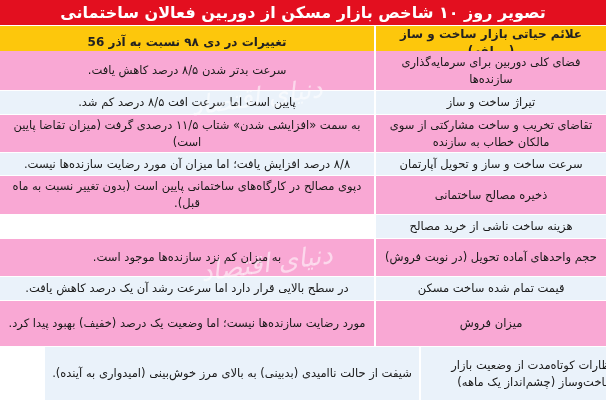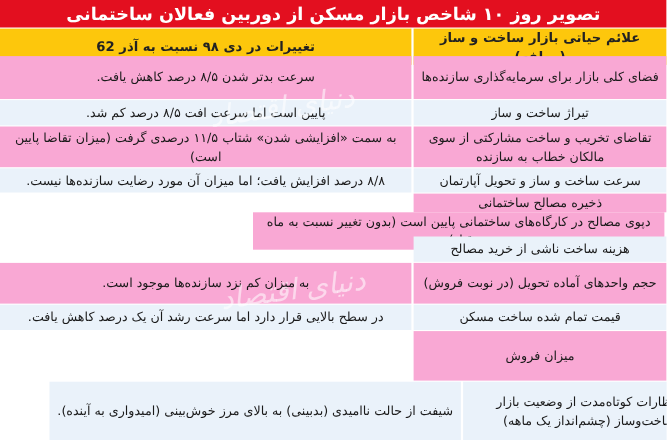--- a/index.html
+++ b/index.html
@@ -42,56 +42,57 @@
   }
 </style>
 </head>
 <body>
 
 <div class="table">
   <div class="title-bar">تصویر روز ۱۰ شاخص بازار مسکن از دوربین فعالان ساختمانی</div>
 
   <div class="row hdr" style="top:26px;height:33px;">
     <div class="cell metric">علائم حیاتی بازار ساخت و ساز (مولفه)</div>
-    <div class="cell change">تغییرات در دی ۹۸ نسبت به آذر 62</div>
+    <div class="cell change">تغییرات در دی ۹۸ نسبت به آذر 56</div>
   </div>
 
   <div class="row dark" style="top:51px;height:39px;">
-    <div class="cell metric">فضای کلی بازار برای سرمایه‌گذاری سازنده‌ها</div>
+    <div class="cell metric">فضای کلی دوربین برای سرمایه‌گذاری سازنده‌ها</div>
     <div class="cell change">سرعت بدتر شدن ۸/۵ درصد کاهش یافت.</div>
   </div>
   <div class="row pale" style="top:91px;height:23px;">
     <div class="cell metric">تیراژ ساخت و ساز</div>
     <div class="cell change">پایین است اما سرعت افت ۸/۵ درصد کم شد.</div>
   </div>
   <div class="row dark" style="top:115px;height:37px;">
     <div class="cell metric">تقاضای تخریب و ساخت مشارکتی از سوی مالکان خطاب به سازنده</div>
     <div class="cell change">به سمت «افزایشی شدن» شتاب ۱۱/۵ درصدی گرفت (میزان تقاضا پایین است)</div>
   </div>
   <div class="row pale" style="top:153px;height:22px;">
     <div class="cell metric">سرعت ساخت و ساز و تحویل آپارتمان</div>
     <div class="cell change">۸/۸ درصد افزایش یافت؛ اما میزان آن مورد رضایت سازنده‌ها نیست.</div>
   </div>
-  <div class="row dark" style="top:176px;height:38px;flex-direction:column;">
+  <div class="row dark" style="top:176px;height:38px;">
     <div class="cell metric">ذخیره مصالح ساختمانی</div>
     <div class="cell change">دپوی مصالح در کارگاه‌های ساختمانی پایین است (بدون تغییر نسبت به ماه قبل).</div>
   </div>
   <div class="row pale" style="top:215px;height:23px;">
     <div class="cell metric">هزینه ساخت ناشی از خرید مصالح</div>
   </div>
   <div class="row dark" style="top:239px;height:37px;">
     <div class="cell metric">حجم واحدهای آماده تحویل (در نوبت فروش)</div>
     <div class="cell change">به میزان کم نزد سازنده‌ها موجود است.</div>
   </div>
   <div class="row pale" style="top:277px;height:23px;">
     <div class="cell metric">قیمت تمام شده ساخت مسکن</div>
     <div class="cell change">در سطح بالایی قرار دارد اما سرعت رشد آن یک درصد کاهش یافت.</div>
   </div>
   <div class="row dark" style="top:301px;height:45px;">
     <div class="cell metric">میزان فروش</div>
+    <div class="cell change">مورد رضایت سازنده‌ها نیست؛ اما وضعیت یک درصد (خفیف) بهبود پیدا کرد.</div>
   </div>
   <div class="row pale" style="top:347px;height:53px;padding-left:45px;">
     <div class="cell metric">انتظارات کوتاه‌مدت از وضعیت بازار ساخت‌وساز (چشم‌انداز یک ماهه)</div>
     <div class="cell change">شیفت از حالت ناامیدی (بدبینی) به بالای مرز خوش‌بینی (امیدواری به آینده).</div>
   </div>
 
   <div class="watermark" style="left:190px;top:82px;">دنیای اقتصاد</div>
   <div class="watermark" style="left:200px;top:248px;">دنیای اقتصاد</div>
 </div>
 

